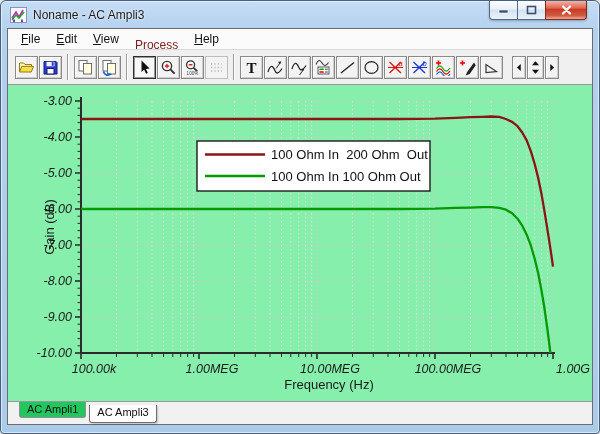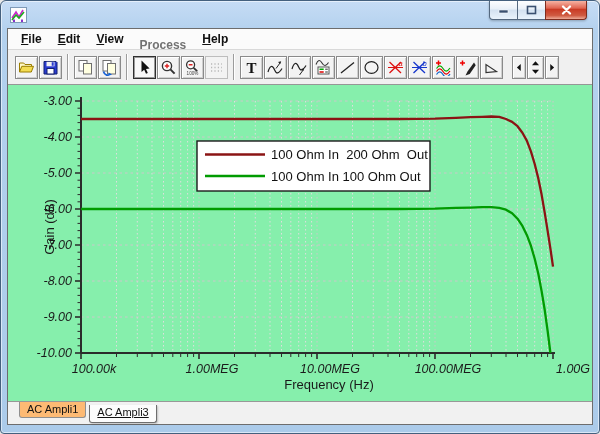--- a/index.html
+++ b/index.html
@@ -15,55 +15,56 @@
     filter:drop-shadow(0 1px 1px rgba(0,0,0,.25));}
   .cap-btn{height:19px;border:1px solid #54687f;border-top:none;display:flex;align-items:center;justify-content:center;padding:0;cursor:default;}
   .cap-min{width:29px;border-radius:0 0 0 4px;background:linear-gradient(180deg,#fdfeff,#e9f0f8 45%,#d3e1f0 50%,#eaf3fc);}
   .cap-max{width:27px;border-left:none;border-right:none;background:linear-gradient(180deg,#fdfeff,#e9f0f8 45%,#d3e1f0 50%,#eaf3fc);}
   .cap-close{width:42px;border-radius:0 0 4px 0;border-color:#7e2c1e;
     background:linear-gradient(180deg,#f6b2a2,#e06450 40%,#c93a24 46%,#cf5a41 80%,#edaa97);}
   
   .client{position:absolute;left:6px;right:6px;top:27px;bottom:8px;background:#fff;border:1px solid #6d6d6d;
     display:flex;flex-direction:column;}
   .menubar{height:20px;background:#fbfbfb;display:flex;align-items:center;padding-left:6px;gap:2px;flex:0 0 auto;}
-  .menu-item{font-size:12px;font-weight:bold;color:#111;padding:2px 7px;cursor:default;}
-  .menu-item.disabled{color:#737373;margin-top:12px;}
+  .menu-item{font-size:12px;font-weight:normal;color:#111;padding:2px 7px;cursor:default;}
+  .menu-item.disabled{color:#7f1d1d;margin-top:12px;}
   .toolbar{height:36px;background:#f0f0f0;border-top:1px solid #d9d9d9;border-bottom:1px solid #969696;
     display:flex;align-items:center;padding-left:7px;flex:0 0 auto;}
   .tool-btn{width:23px;height:23px;background:#f3f3f3;border:1px solid #8a8a8a;
     box-shadow:inset 1px 1px 0 #ffffff, inset -1px -1px 0 #cfcfcf;
     display:flex;align-items:center;justify-content:center;padding:0;margin-right:1px;cursor:default;}
   .tool-btn svg{width:17px;height:17px;display:block;}
   .tool-btn.selected{border-color:#2f2f2f;background:#f8f8f8;box-shadow:inset 0 0 0 1px #9a9a9a;}
   .tool-btn.disabled{border-color:#bdbdbd;box-shadow:none;}
   .tool-btn.narrow{width:14px;}
   .tool-btn.spin{width:17px;}
   .tb-sep{width:2px;height:26px;border-left:1px solid #9c9c9c;border-right:1px solid #ffffff;margin:0 5px 0 4px;}
   .tb-gap{width:8px;}
   .chart-area{flex:1 1 auto;background:#86efac;position:relative;overflow:hidden;}
   .chart-area svg{display:block;}
   
   .tabbar{height:23px;background:#f1f1f1;border-top:1px solid #989898;display:flex;align-items:flex-start;
     padding-left:11px;flex:0 0 auto;position:relative;}
-  .tab{font-size:11px;color:#111;padding:1px 7px 2px 7px;background:#fdba74;border:1px solid #8f8f8f;border-top:none;
+  .tab{font-size:11px;color:#111;padding:1px 7px 2px 7px;background:#22c55e;border:1px solid #8f8f8f;border-top:none;
     border-radius:0 0 3px 3px;margin-right:3px;height:16px;cursor:default;}
-  .tab.active{background:#fcfcfc;border-color:#6e6e6e;margin-top:3px;height:18px;box-shadow:1px 1px 2px rgba(0,0,0,.2);text-decoration:underline;}
+  .tab.active{background:#fcfcfc;border-color:#6e6e6e;margin-top:3px;height:18px;box-shadow:1px 1px 2px rgba(0,0,0,.2);}
 </style>
 </head>
 <body>
 
 <div class="window">
   <div class="titlebar">
     <svg class="app-icon" viewBox="0 0 17 16">
       <rect x="0.5" y="0.5" width="16" height="15" fill="#fdfdfd" stroke="#7f9ab8"></rect>
       <path d="M2 11L6 5l3 5 4-7" fill="none" stroke="#cc22cc" stroke-width="1.6"></path>
       <path d="M2 13l4-5 3 3 5-6" fill="none" stroke="#1faa1f" stroke-width="1.6"></path>
       <rect x="3" y="12.5" width="2" height="2.5" fill="#8833cc"></rect>
       <rect x="11" y="12.5" width="2" height="2.5" fill="#8833cc"></rect>
     </svg>
+    <span class="title-text">Noname - AC Ampli3</span>
     <div class="caption-buttons">
       <button class="cap-btn cap-min">
         <svg width="11" height="9" viewBox="0 0 11 9">
             <rect x="1" y="4" width="9" height="3" fill="#3a5070" stroke="#fff" stroke-width="0.6"></rect>
           </svg>
       </button>
       <button class="cap-btn cap-max">
         <svg width="11" height="10" viewBox="0 0 11 10">
             <rect x="1.5" y="1.5" width="8" height="7" fill="none" stroke="#3a5070" stroke-width="1.6"></rect>
           </svg>

